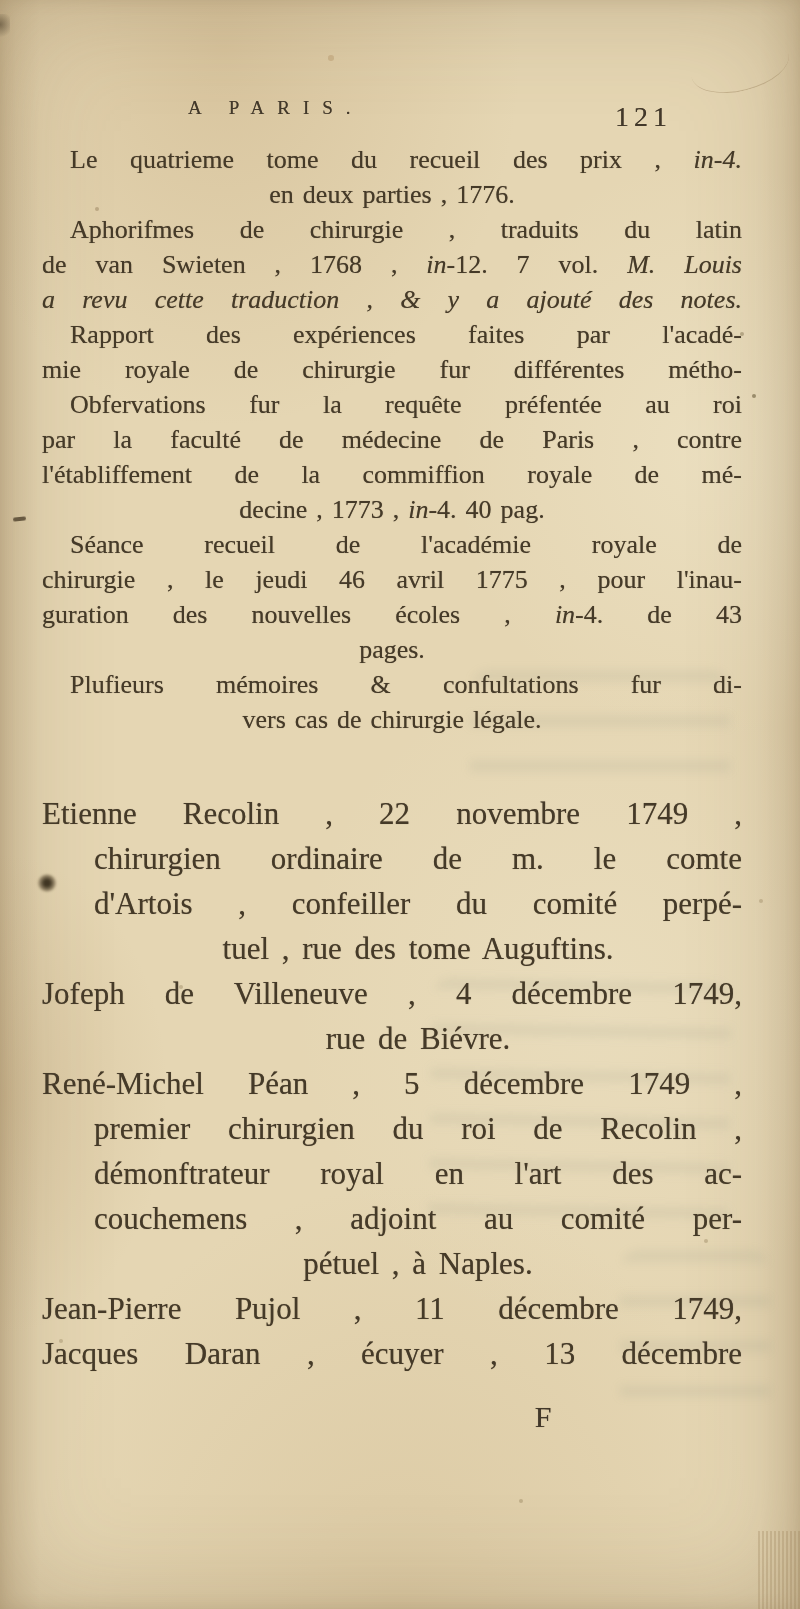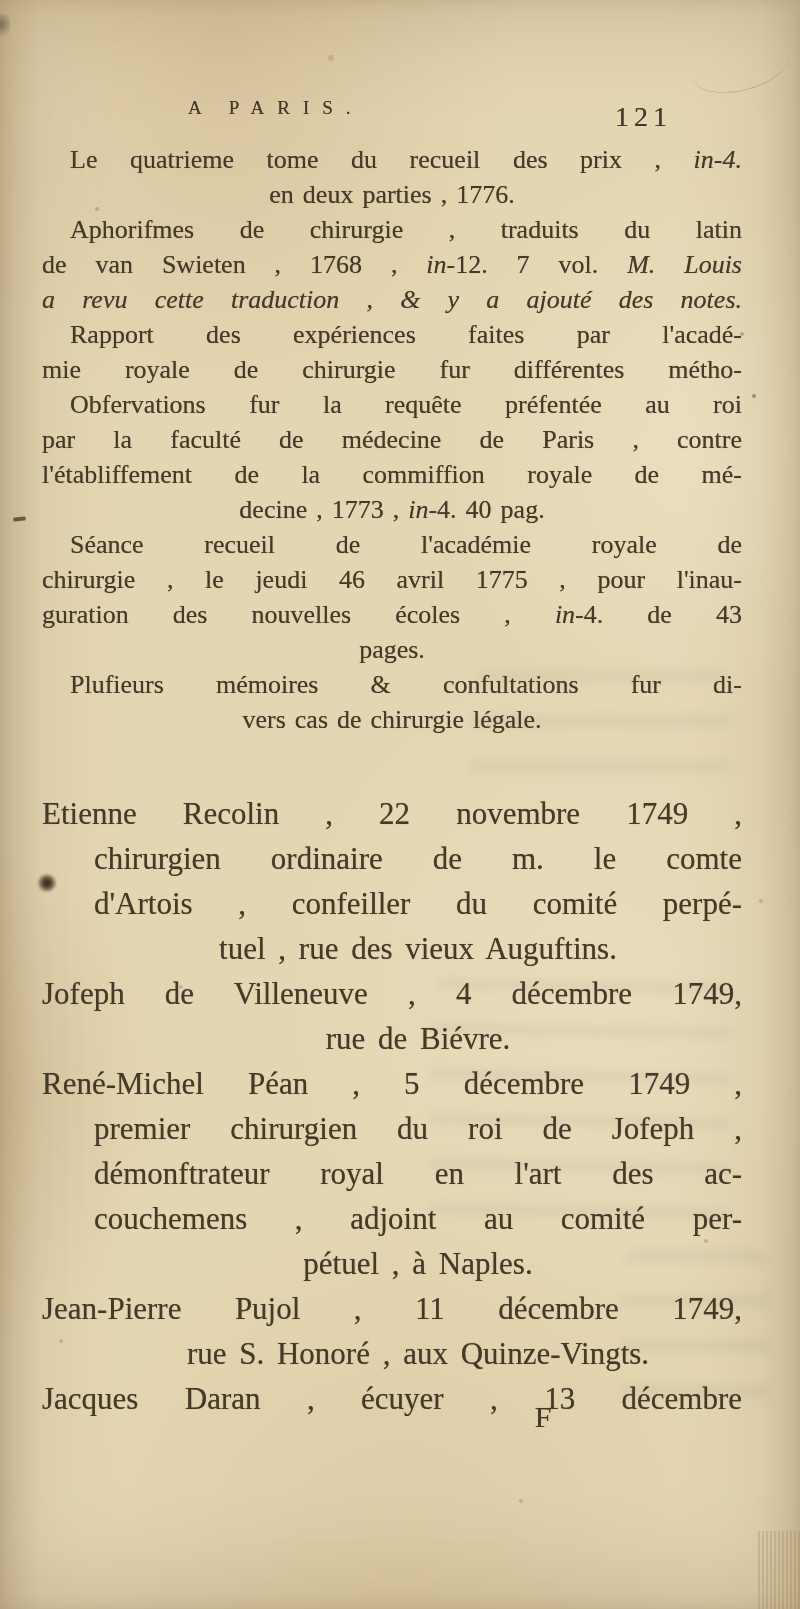--- a/index.html
+++ b/index.html
@@ -221,36 +221,35 @@
           <div class="line first"><span>Plufieurs mémoires &amp; confultations fur di-</span></div>
           <div class="line noj"><span>vers cas de chirurgie légale.</span></div>
         </div>
       </div>
 
     <div class="directory-section">
         <div class="entry">
           <div class="line"><span>Etienne Recolin , 22 novembre 1749 ,</span></div>
           <div class="line hang"><span>chirurgien ordinaire de m. le comte</span></div>
           <div class="line hang"><span>d'Artois , confeiller du comité perpé-</span></div>
-          <div class="line noj hang"><span>tuel , rue des vieux Auguftins.</span></div>
+          <div class="line noj hang"><span>tuel , rue des tome Auguftins.</span></div>
         </div>
         <div class="entry">
           <div class="line"><span>Jofeph de Villeneuve , 4 décembre 1749,</span></div>
           <div class="line noj hang"><span>rue de Biévre.</span></div>
         </div>
         <div class="entry">
           <div class="line"><span>René-Michel Péan , 5 décembre 1749 ,</span></div>
-          <div class="line hang"><span>premier chirurgien du roi de Jofeph ,</span></div>
+          <div class="line hang"><span>premier chirurgien du roi de Recolin ,</span></div>
           <div class="line hang"><span>démonftrateur royal en l'art des ac-</span></div>
           <div class="line hang"><span>couchemens , adjoint au comité per-</span></div>
           <div class="line noj hang"><span>pétuel , à Naples.</span></div>
         </div>
         <div class="entry">
           <div class="line"><span>Jean-Pierre Pujol , 11 décembre 1749,</span></div>
-          <div class="line noj hang"><span>rue S. Honoré , aux Quinze-Vingts.</span></div>
         </div>
         <div class="entry">
           <div class="line"><span>Jacques Daran , écuyer , 13 décembre</span></div>
         </div>
       </div>
 
   </div>
 
   <div class="catchword">F</div>
 

